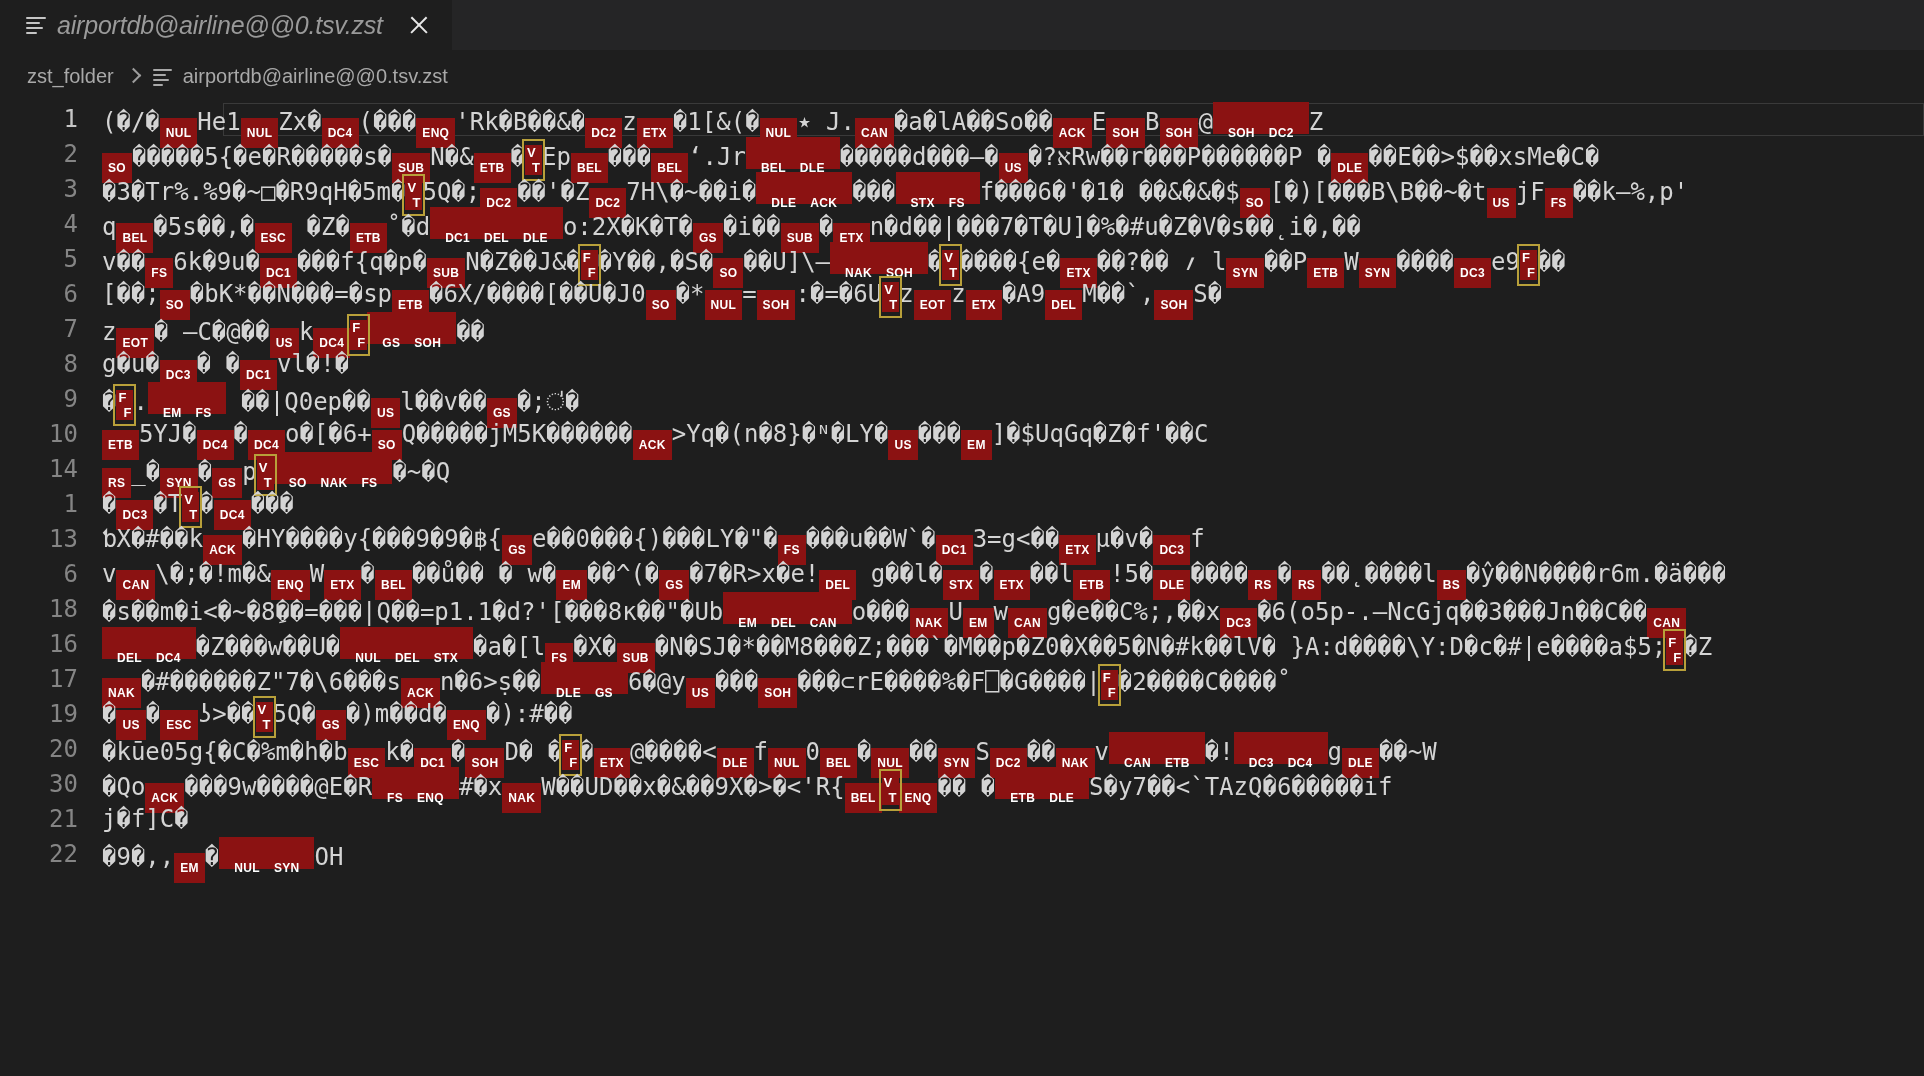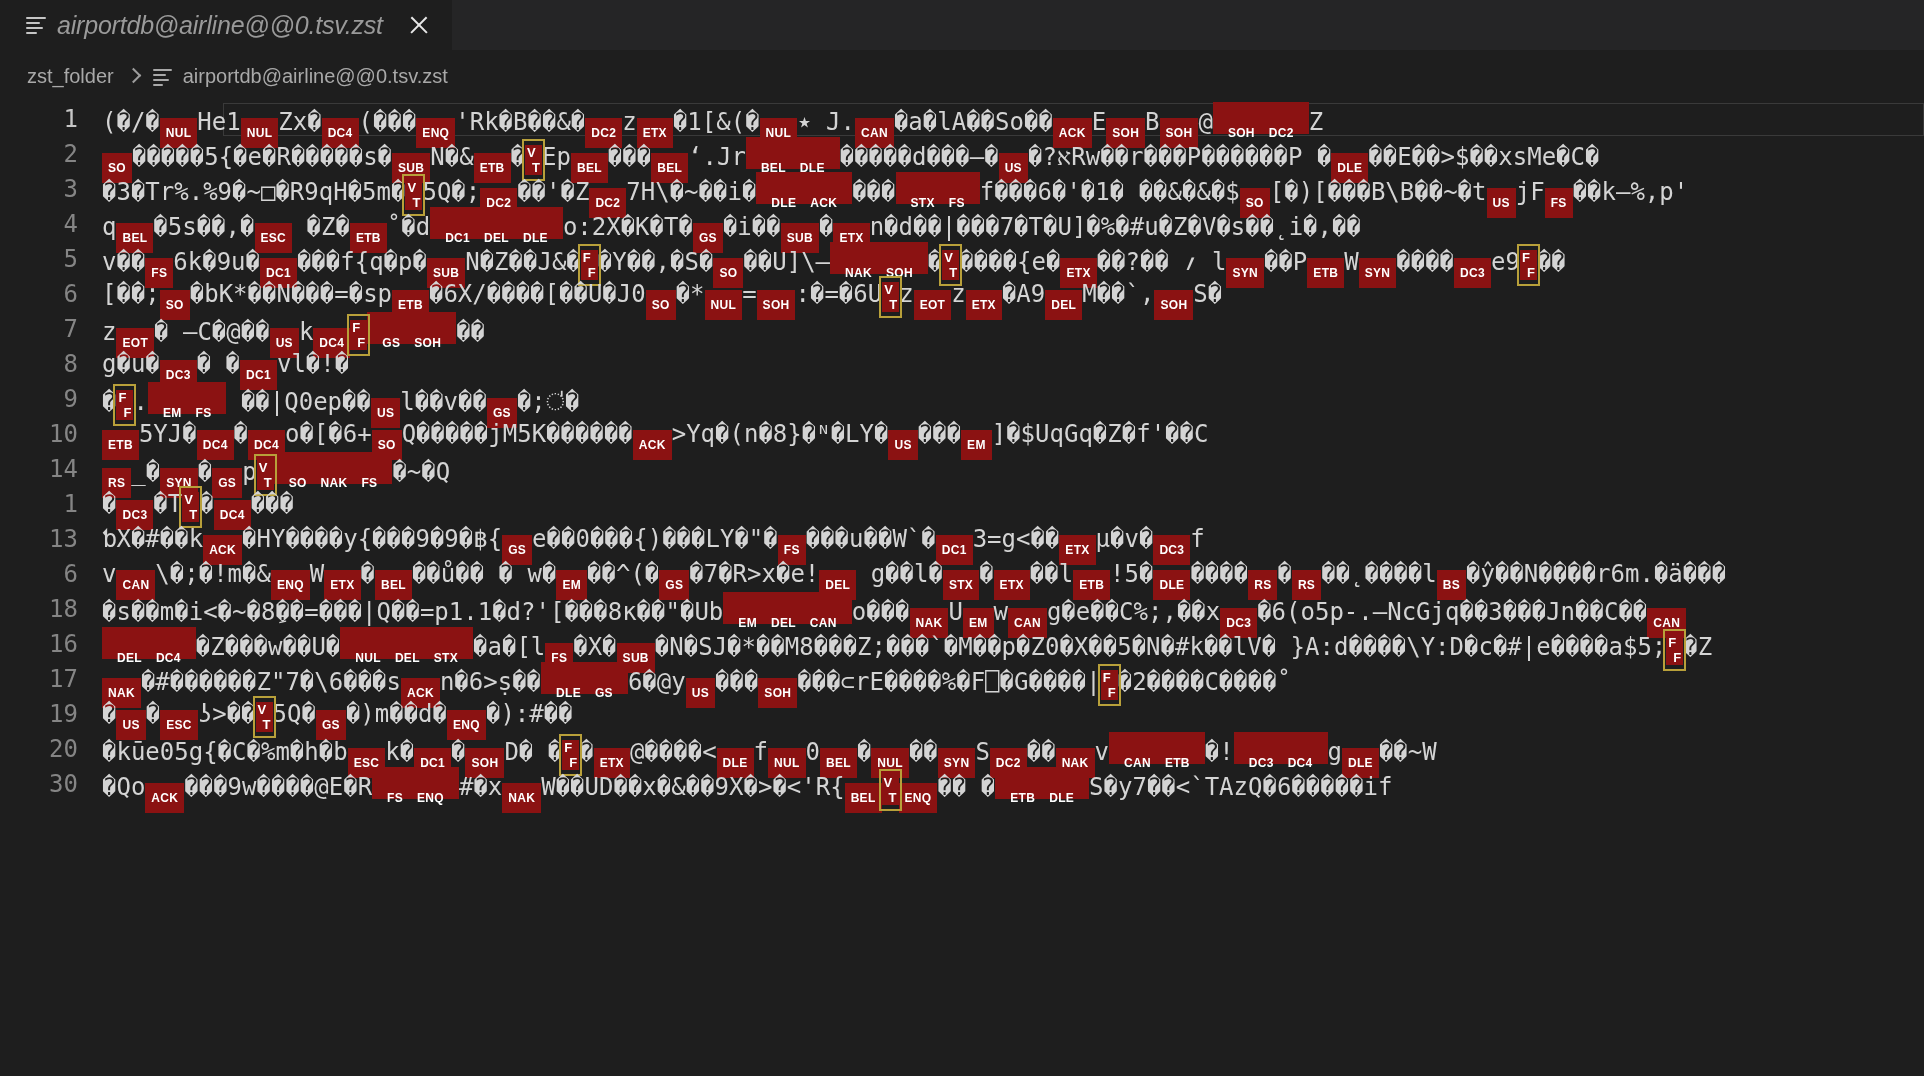--- a/index.html
+++ b/index.html
@@ -299,14 +299,22 @@
         <div class="content"><span class="glyphs"><span class="repl">�</span><span class="cc"><span>US</span></span><span class="repl">�</span><span class="cc"><span>ESC</span></span><span class="repl">ʖ&gt;��</span><span class="cc2"><b>V</b><b>T</b></span><span class="repl">5Q�</span><span class="cc"><span>GS</span></span><span class="repl">�)m��d�</span><span class="cc"><span>ENQ</span></span><span class="repl">�):#��</span></span></div>
       </div>
       <div class="row">
         <div class="ln">20</div>
         <div class="content"><span class="glyphs"><span class="repl">�kūe05g{�C�%m�h�b</span><span class="cc"><span>ESC</span></span><span class="repl">k�</span><span class="cc"><span>DC1</span></span><span class="repl">�</span><span class="cc"><span>SOH</span></span><span class="repl">D�  �</span><span class="cc2"><b>F</b><b>F</b></span><span class="repl">�</span><span class="cc"><span>ETX</span></span><span class="repl">@����&lt;</span><span class="cc"><span>DLE</span></span><span class="repl">f</span><span class="cc"><span>NUL</span></span><span class="repl">0</span><span class="cc"><span>BEL</span></span><span class="repl">�</span><span class="cc"><span>NUL</span></span><span class="repl">��</span><span class="cc"><span>SYN</span></span><span class="repl">S</span><span class="cc"><span>DC2</span></span><span class="repl">��</span><span class="cc"><span>NAK</span></span><span class="repl">v</span><span class="cc run"><span>CAN</span><span>ETB</span></span><span class="repl">�!</span><span class="cc run"><span>DC3</span><span>DC4</span></span><span class="repl">g</span><span class="cc"><span>DLE</span></span><span class="repl">��~W</span></span></div>
       </div>
       <div class="row">
         <div class="ln">30</div>
         <div class="content"><span class="glyphs"><span class="repl">�Qo</span><span class="cc"><span>ACK</span></span><span class="repl">���9w����@E�R</span><span class="cc run"><span>FS</span><span>ENQ</span></span><span class="repl">#�x</span><span class="cc"><span>NAK</span></span><span class="repl">W��UD��x�&amp;��9X�&gt;�&lt;'R{</span><span class="cc"><span>BEL</span></span><span class="cc2"><b>V</b><b>T</b></span><span class="cc"><span>ENQ</span></span><span class="repl">��  �</span><span class="cc run"><span>ETB</span><span>DLE</span></span><span class="repl">S�y7��&lt;`TAzQ�6�����if</span></span></div>
       </div>
+      <div class="row">
+        <div class="ln">21</div>
+        <div class="content"><span class="glyphs"><span class="repl">j�f]C�</span></span></div>
+      </div>
+      <div class="row">
+        <div class="ln">22</div>
+        <div class="content"><span class="glyphs"><span class="repl">�9�,,</span><span class="cc"><span>EM</span></span><span class="repl">�</span><span class="cc run"><span>NUL</span><span>SYN</span></span><span class="repl">OH</span></span></div>
+      </div>
     </div>
 </div>
 
 </body></html>

